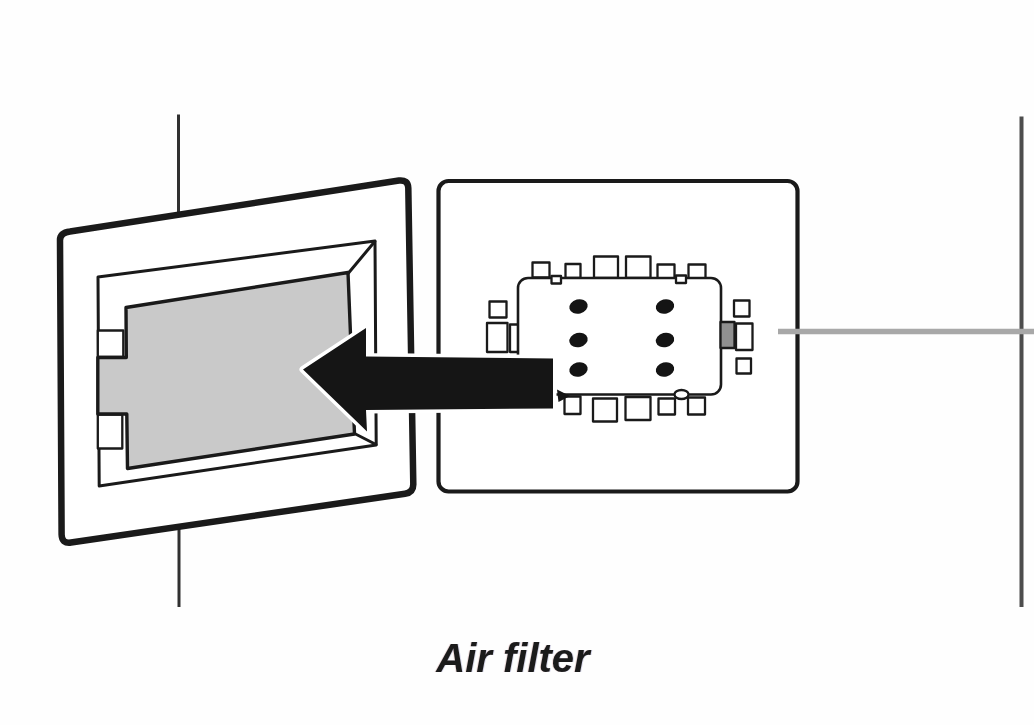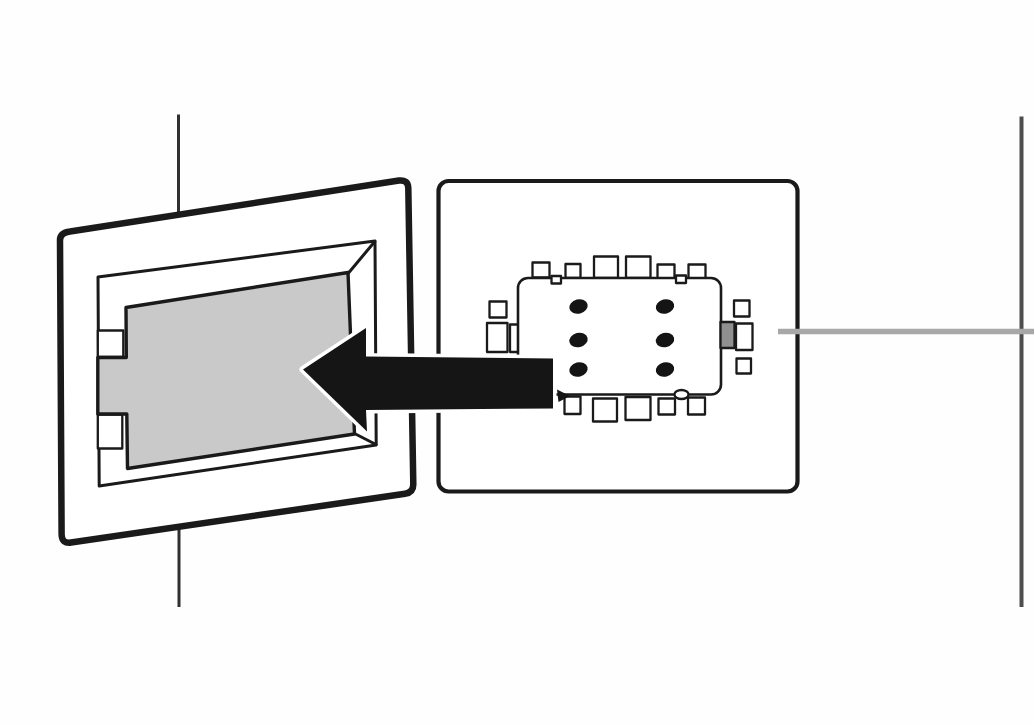--- a/index.html
+++ b/index.html
@@ -97,13 +97,14 @@
           <ellipse class="dot" cx="665" cy="369.5" rx="9.3" ry="7.2" transform="rotate(-14 665 369.5)"></ellipse>
         </g>
       </g>
     </g>
 
     <path class="arrow-outline" d="M 303,369.5 L 366,328 L 366,356.5 L 553,358.5 L 553,408.5 L 366,410 L 367,431.5 Z" fill="#151515"></path>
 
     <line class="leader" x1="778" y1="331.5" x2="1034" y2="331.5" stroke="#a8a8a8"></line>
   </svg>
 
+  <div class="caption">Air filter</div>
 </div>
 
 </body></html>

